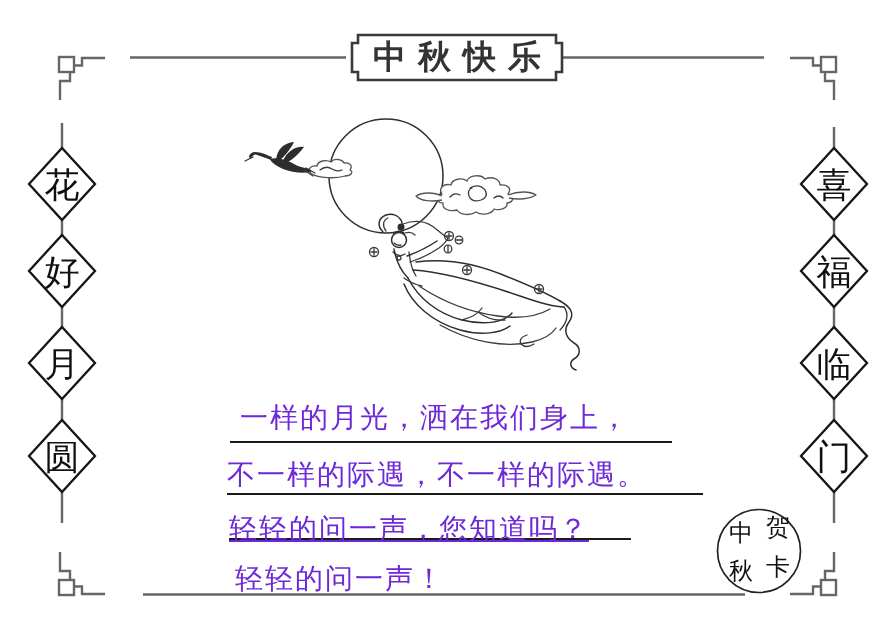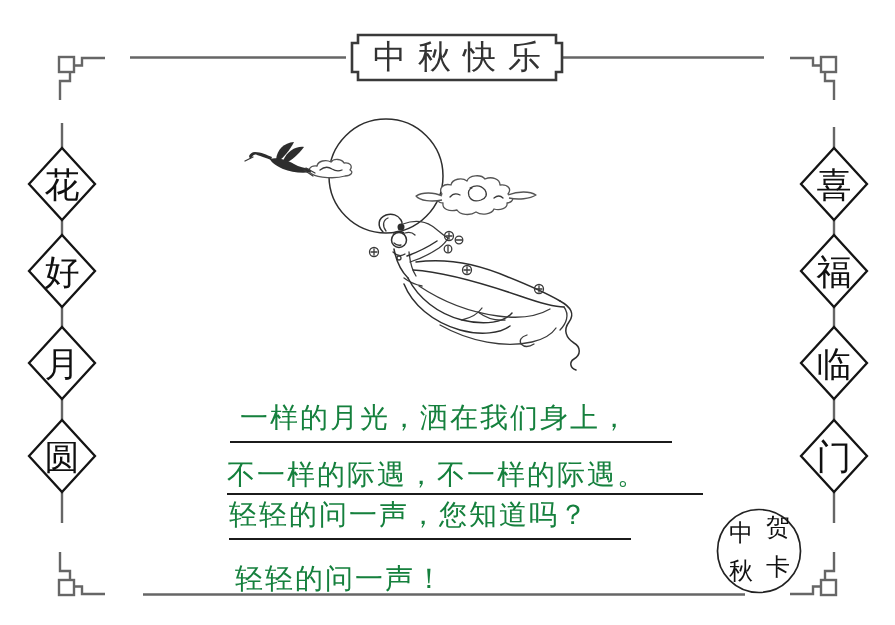--- a/index.html
+++ b/index.html
@@ -15,29 +15,29 @@
   .dia{fill:#fff;stroke:#141414;stroke-width:2.3;}
   .plq{fill:#fff;stroke:#3a3a3a;stroke-width:2.6;}
   .ul{stroke:#1b1b1b;stroke-width:1.8;}
   .sealc{fill:#fff;stroke:#222;stroke-width:1.7;}
   .cl{fill:#fff;stroke:#555;stroke-width:1.3;stroke-linejoin:round;}
   .dk{fill:#2d2d2d;stroke:none;}
   
   .title{
     position:absolute;left:352px;top:35px;width:210px;height:45px;
     display:flex;align-items:center;justify-content:center;
-    font-size:33px;font-weight:normal;color:#333;
+    font-size:33px;font-weight:bold;color:#333;
     letter-spacing:12px;padding-left:12px;box-sizing:border-box;white-space:nowrap;
   }
   .dchar{
     position:absolute;transform:translate(-50%,-50%);
     font-size:35px;color:#101010;line-height:1;white-space:nowrap;
   }
   .msg-line{
-    position:absolute;font-size:28px;color:#15803d;letter-spacing:2px;
+    position:absolute;font-size:28px;color:#6d28d9;letter-spacing:2px;
     white-space:nowrap;line-height:1.2;
   }
   .sealchar{
     position:absolute;transform:translate(-50%,-50%);
     font-size:24px;color:#111;line-height:1;white-space:nowrap;
   }
 </style>
 </head>
 <body>
 
@@ -198,21 +198,21 @@
   <div class="dchar" style="left:62px;top:363px;">月</div>
   <div class="dchar" style="left:62px;top:456px;">圆</div>
 
   <div class="dchar" style="left:834px;top:184px;">喜</div>
   <div class="dchar" style="left:834px;top:271px;">福</div>
   <div class="dchar" style="left:834px;top:363px;">临</div>
   <div class="dchar" style="left:834px;top:456px;">门</div>
 
   <div class="msg-line" style="left:240px;top:401px;">一样的月光，洒在我们身上，</div>
   <div class="msg-line" style="left:227px;top:458px;">不一样的际遇，不一样的际遇。</div>
-  <div class="msg-line" style="left:229px;top:498px;">轻轻的问一声，您知道吗？</div>
+  <div class="msg-line" style="left:229px;top:512px;text-decoration:underline;">轻轻的问一声，您知道吗？</div>
   <div class="msg-line" style="left:235px;top:562px;">轻轻的问一声！</div>
 
   <div class="sealchar" style="left:741px;top:533px;">中</div>
   <div class="sealchar" style="left:778px;top:527px;">贺</div>
   <div class="sealchar" style="left:741px;top:571px;">秋</div>
   <div class="sealchar" style="left:778px;top:567px;">卡</div>
 
 </div>
 
 </body></html>

